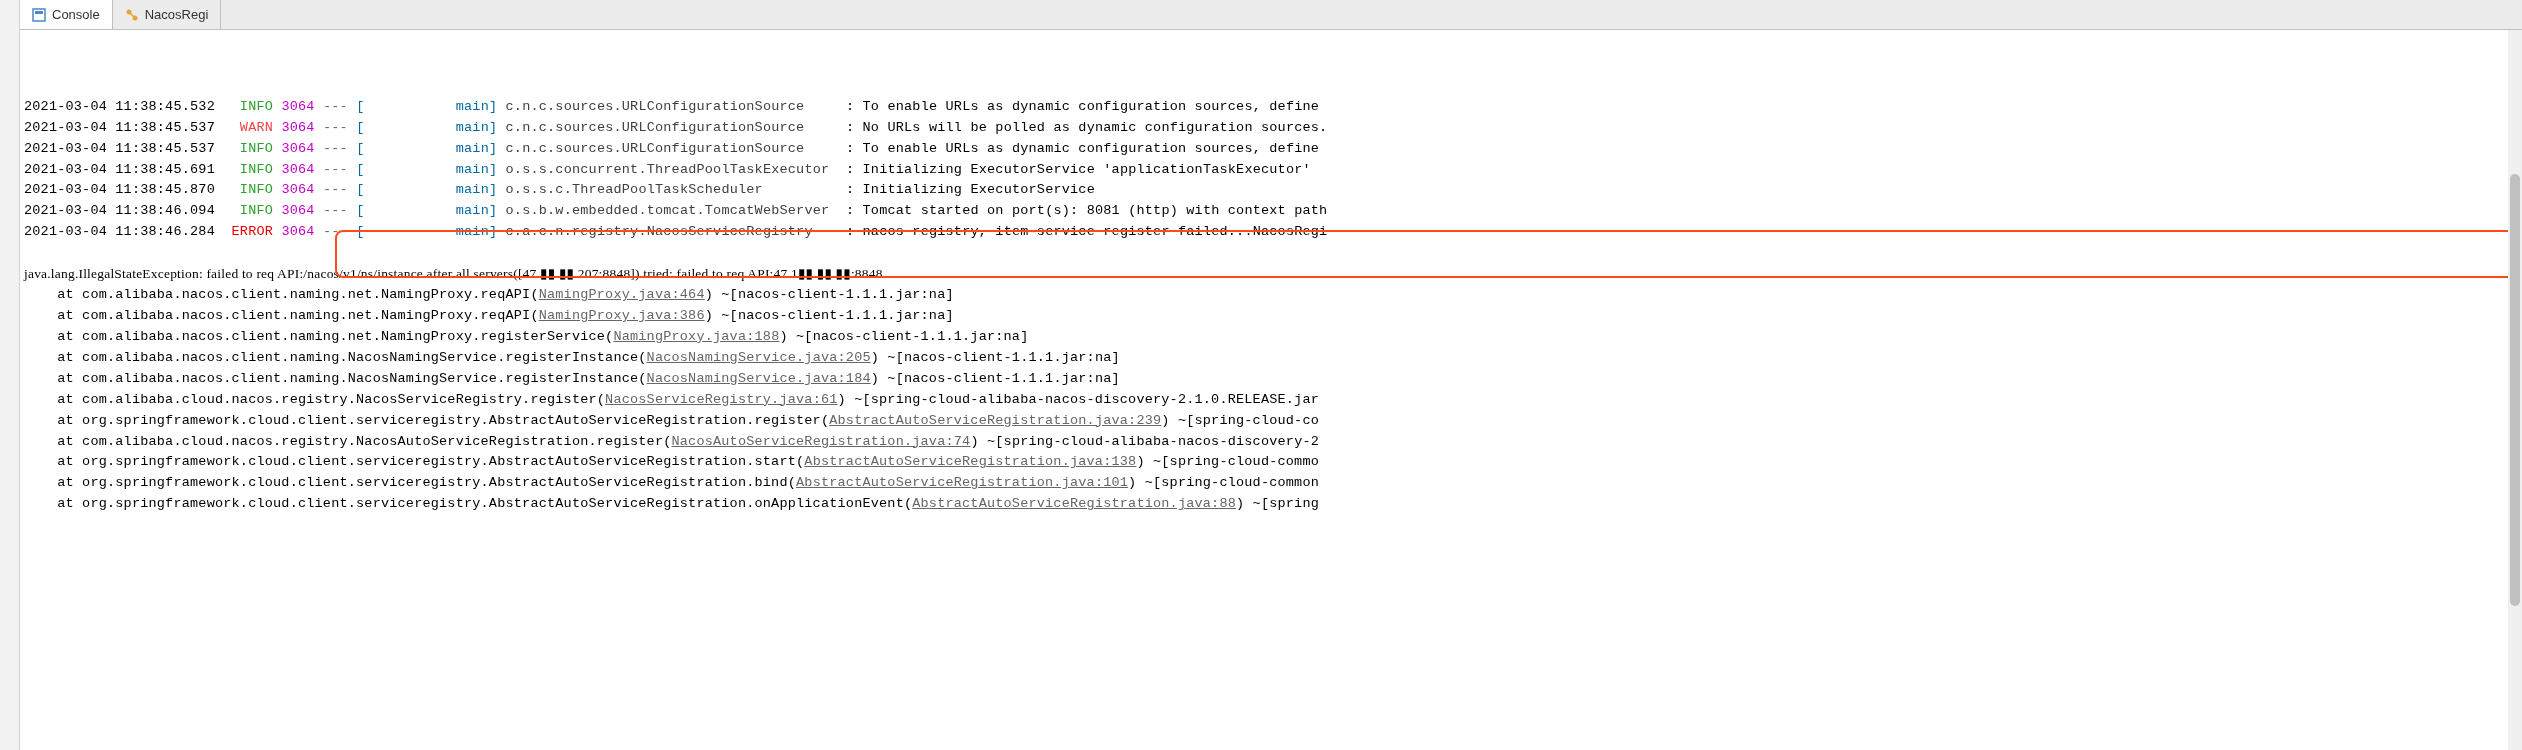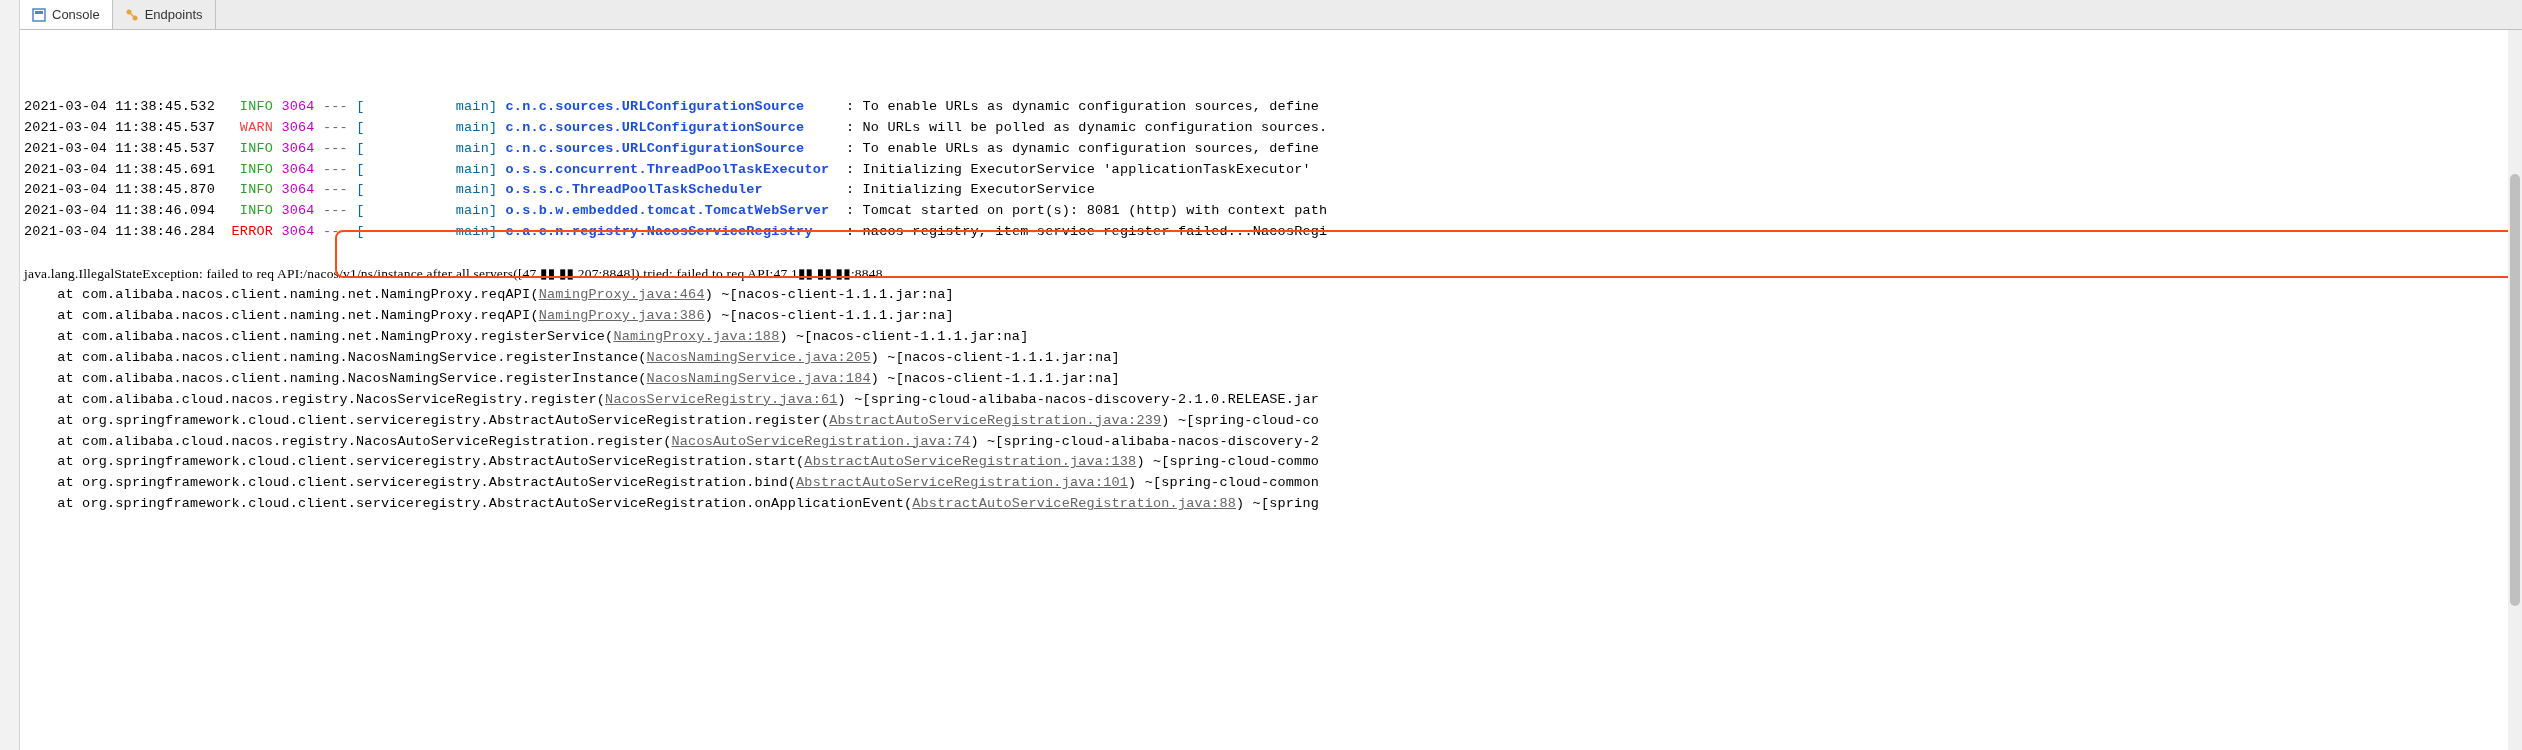--- a/index.html
+++ b/index.html
@@ -65,21 +65,21 @@
       display: block;
       white-space: pre;
     }
     .ts { color: #000; margin-top: 8px; }
     .info { color: #2aa12a; font-weight: 500; }
     .warn { color: #ef4444; font-weight: 500; }
     .error { color: #e60000; font-weight: 500; }
     .pid { color: #c000c0; }
     .dash { color: #666; }
     .thread { color: #0369a1; }
-    .logger { color: #1d4ed8; font-weight: bold; }
+    .logger { color: #404040; }
     .msg { color: #000; }
     .exc { color: #000; font-family: Liberation Serif, serif; }
     .at { color: #000; }
     .link { color: #666; text-decoration: underline; }
     .highlight-box {
       position: absolute;
       border: 2px solid #ff4a1a;
       border-radius: 8px;
       pointer-events: none;
     }
@@ -118,21 +118,21 @@
         <span>Console</span>
       </div>
       <div class="tab">
         <span class="tab-icon">
           <svg width="14" height="14" viewBox="0 0 14 14">
               <circle cx="4" cy="4" r="2.5" fill="#e8a33d"></circle>
               <circle cx="10" cy="10" r="2.5" fill="#e8a33d"></circle>
               <line x1="5.5" y1="5.5" x2="8.5" y2="8.5" stroke="#e8a33d" stroke-width="1.5"></line>
             </svg>
         </span>
-        <span>Endpoints</span>
+        <span>NacosRegi</span>
       </div>
     </div>
     <div class="log-area" id="log-area">
       <div class="highlight-box" id="hl" style="top: 200px; left: 315px; width: 2185px; height: 48px;"></div>
     <span class="log-line"><span class="ts">2021-03-04 11:38:45.532</span>  <span class="info"> INFO</span> <span class="pid">3064</span> <span class="dash">---</span> <span class="thread">[           main]</span> <span class="logger">c.n.c.sources.URLConfigurationSource    </span> <span class="msg">: To enable URLs as dynamic configuration sources, define</span></span><span class="log-line"><span class="ts">2021-03-04 11:38:45.537</span>  <span class="warn"> WARN</span> <span class="pid">3064</span> <span class="dash">---</span> <span class="thread">[           main]</span> <span class="logger">c.n.c.sources.URLConfigurationSource    </span> <span class="msg">: No URLs will be polled as dynamic configuration sources.</span></span><span class="log-line"><span class="ts">2021-03-04 11:38:45.537</span>  <span class="info"> INFO</span> <span class="pid">3064</span> <span class="dash">---</span> <span class="thread">[           main]</span> <span class="logger">c.n.c.sources.URLConfigurationSource    </span> <span class="msg">: To enable URLs as dynamic configuration sources, define</span></span><span class="log-line"><span class="ts">2021-03-04 11:38:45.691</span>  <span class="info"> INFO</span> <span class="pid">3064</span> <span class="dash">---</span> <span class="thread">[           main]</span> <span class="logger">o.s.s.concurrent.ThreadPoolTaskExecutor </span> <span class="msg">: Initializing ExecutorService 'applicationTaskExecutor'</span></span><span class="log-line"><span class="ts">2021-03-04 11:38:45.870</span>  <span class="info"> INFO</span> <span class="pid">3064</span> <span class="dash">---</span> <span class="thread">[           main]</span> <span class="logger">o.s.s.c.ThreadPoolTaskScheduler         </span> <span class="msg">: Initializing ExecutorService</span></span><span class="log-line"><span class="ts">2021-03-04 11:38:46.094</span>  <span class="info"> INFO</span> <span class="pid">3064</span> <span class="dash">---</span> <span class="thread">[           main]</span> <span class="logger">o.s.b.w.embedded.tomcat.TomcatWebServer </span> <span class="msg">: Tomcat started on port(s): 8081 (http) with context path</span></span><span class="log-line"><span class="ts">2021-03-04 11:38:46.284</span>  <span class="error">ERROR</span> <span class="pid">3064</span> <span class="dash">---</span> <span class="thread">[           main]</span> <span class="logger">c.a.c.n.registry.NacosServiceRegistry   </span> <span class="msg">: nacos registry, item-service register failed...NacosRegi</span></span><span class="log-line"> </span><span class="log-line exc">java.lang.IllegalStateException: failed to req API:/nacos/v1/ns/instance after all servers([47.▮▮.▮▮.207:8848]) tried: failed to req API:47.1▮▮.▮▮.▮▮:8848</span><span class="log-line at">    at com.alibaba.nacos.client.naming.net.NamingProxy.reqAPI(<span class="link">NamingProxy.java:464</span>) ~[nacos-client-1.1.1.jar:na]</span><span class="log-line at">    at com.alibaba.nacos.client.naming.net.NamingProxy.reqAPI(<span class="link">NamingProxy.java:386</span>) ~[nacos-client-1.1.1.jar:na]</span><span class="log-line at">    at com.alibaba.nacos.client.naming.net.NamingProxy.registerService(<span class="link">NamingProxy.java:188</span>) ~[nacos-client-1.1.1.jar:na]</span><span class="log-line at">    at com.alibaba.nacos.client.naming.NacosNamingService.registerInstance(<span class="link">NacosNamingService.java:205</span>) ~[nacos-client-1.1.1.jar:na]</span><span class="log-line at">    at com.alibaba.nacos.client.naming.NacosNamingService.registerInstance(<span class="link">NacosNamingService.java:184</span>) ~[nacos-client-1.1.1.jar:na]</span><span class="log-line at">    at com.alibaba.cloud.nacos.registry.NacosServiceRegistry.register(<span class="link">NacosServiceRegistry.java:61</span>) ~[spring-cloud-alibaba-nacos-discovery-2.1.0.RELEASE.jar</span><span class="log-line at">    at org.springframework.cloud.client.serviceregistry.AbstractAutoServiceRegistration.register(<span class="link">AbstractAutoServiceRegistration.java:239</span>) ~[spring-cloud-co</span><span class="log-line at">    at com.alibaba.cloud.nacos.registry.NacosAutoServiceRegistration.register(<span class="link">NacosAutoServiceRegistration.java:74</span>) ~[spring-cloud-alibaba-nacos-discovery-2</span><span class="log-line at">    at org.springframework.cloud.client.serviceregistry.AbstractAutoServiceRegistration.start(<span class="link">AbstractAutoServiceRegistration.java:138</span>) ~[spring-cloud-commo</span><span class="log-line at">    at org.springframework.cloud.client.serviceregistry.AbstractAutoServiceRegistration.bind(<span class="link">AbstractAutoServiceRegistration.java:101</span>) ~[spring-cloud-common</span><span class="log-line at">    at org.springframework.cloud.client.serviceregistry.AbstractAutoServiceRegistration.onApplicationEvent(<span class="link">AbstractAutoServiceRegistration.java:88</span>) ~[spring</span></div>
     <div class="scrollbar-vert">
       <div class="scrollbar-thumb"></div>
     </div>
   </div>
 </div>

